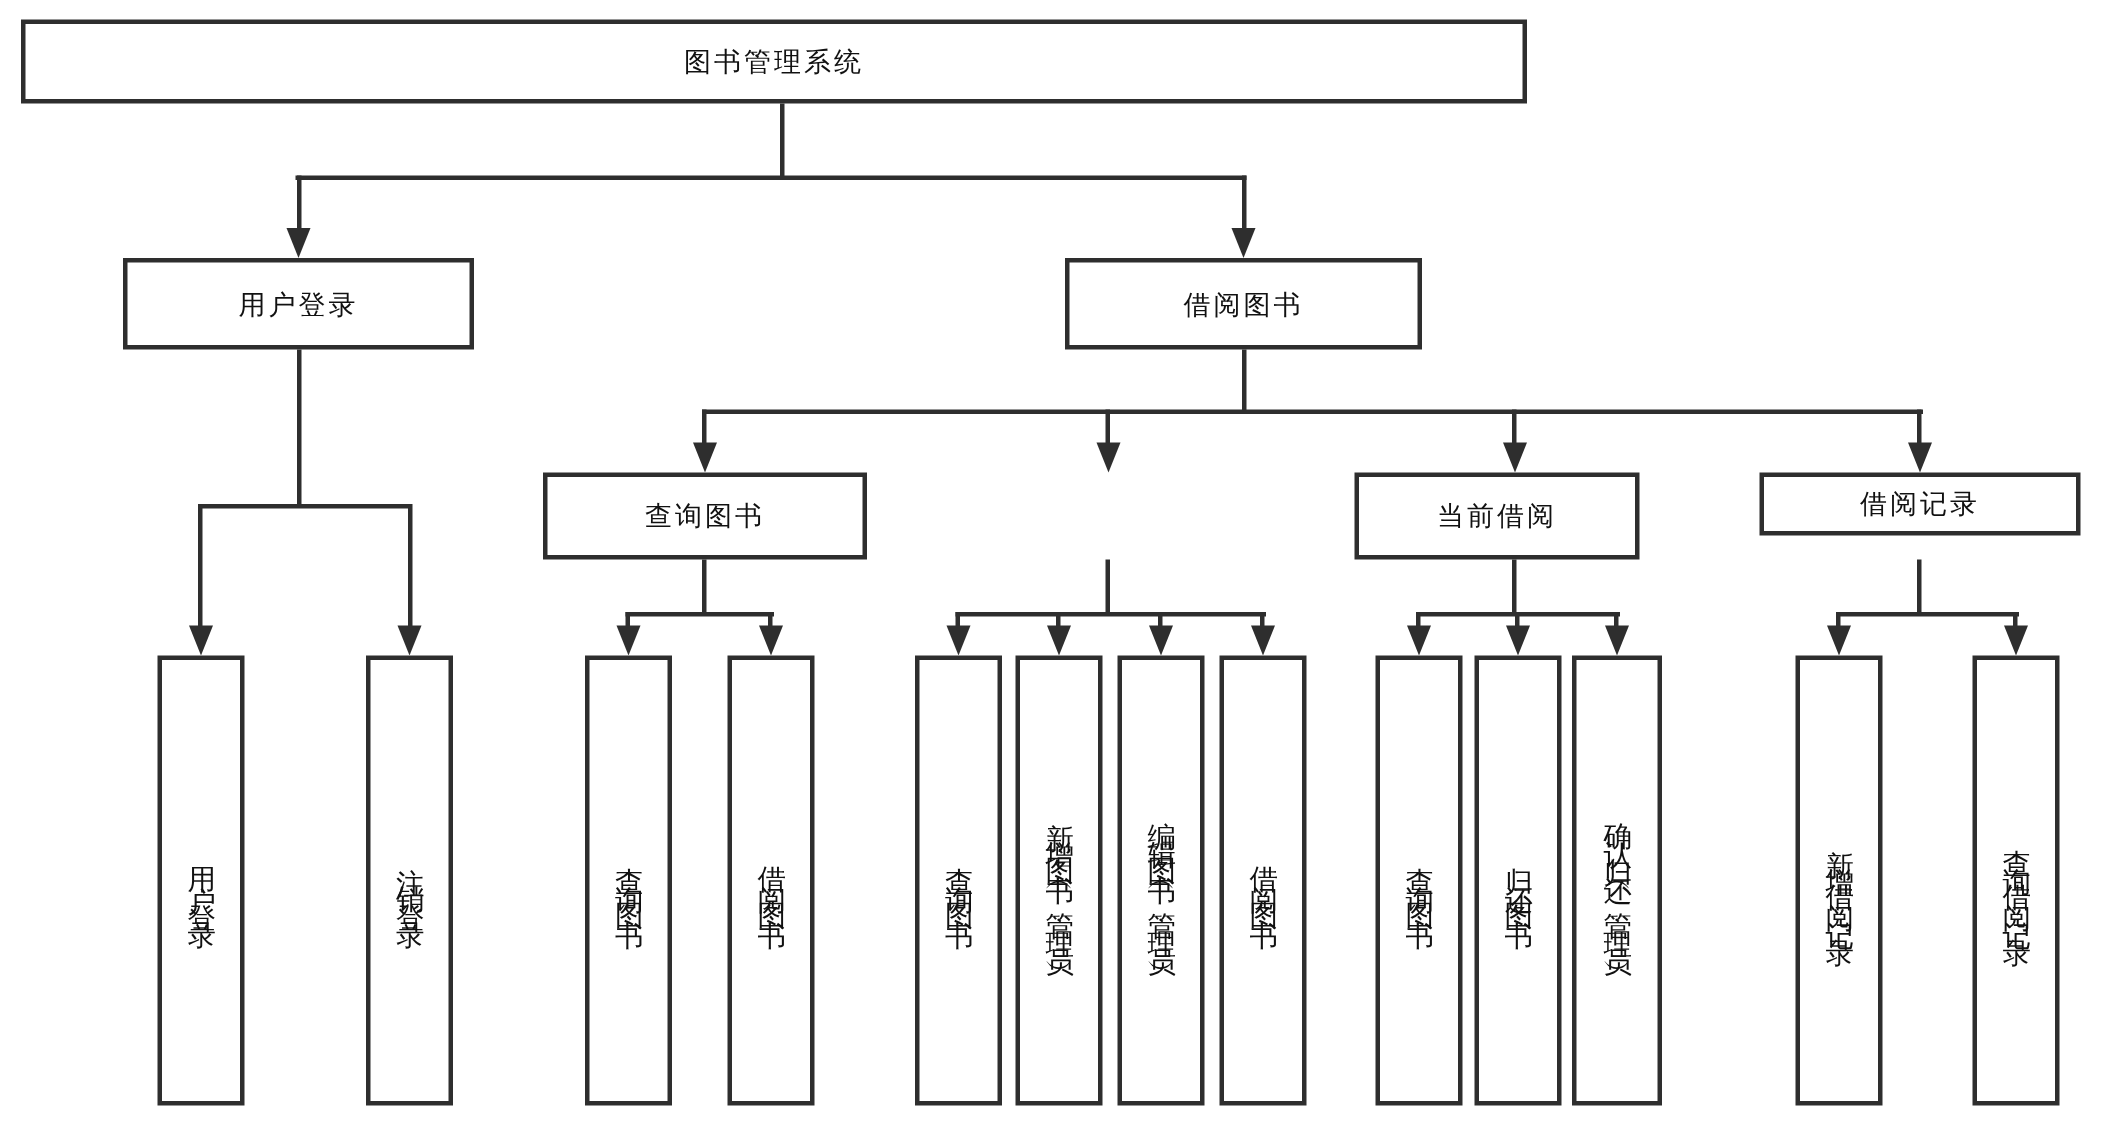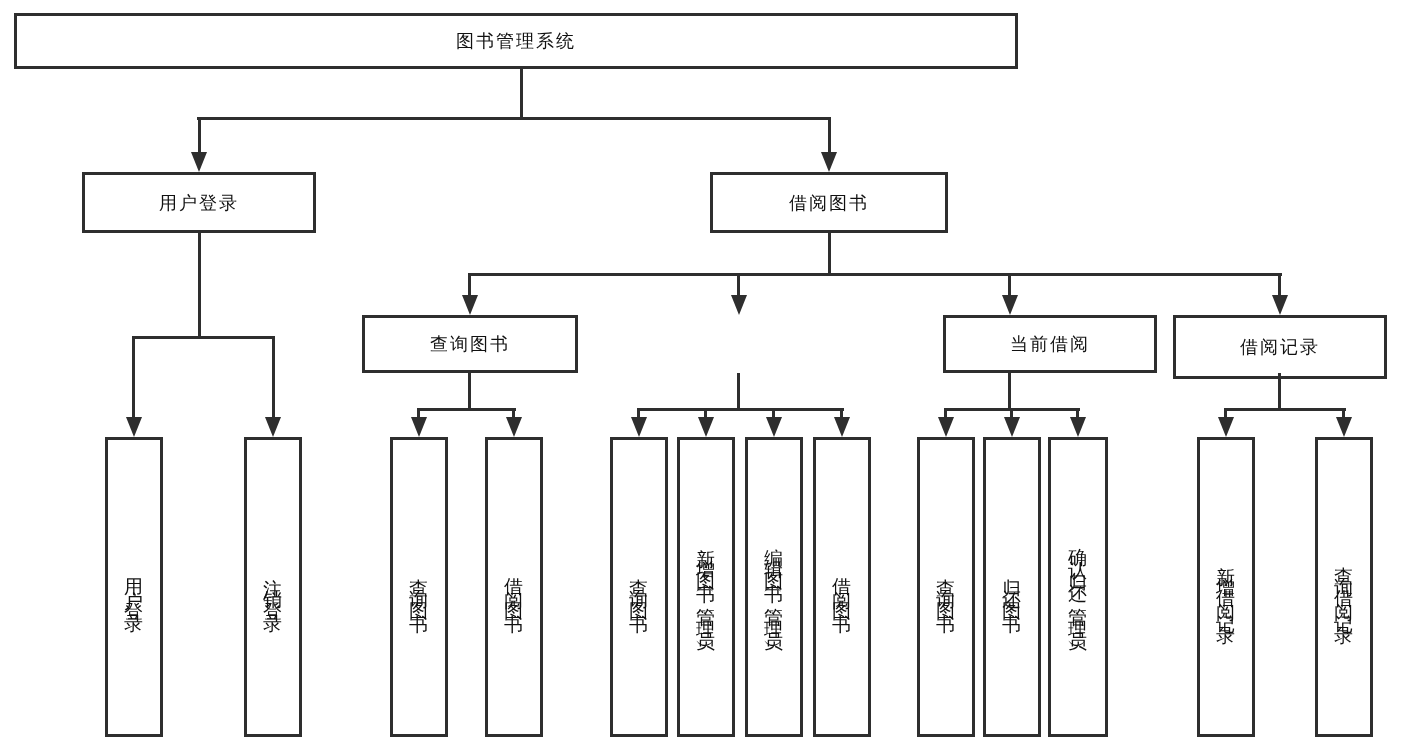--- a/index.html
+++ b/index.html
@@ -63,22 +63,22 @@
   <div class="v" style="left:468px;top:273px;height:26px;"></div>
   <div class="arr" style="left:462px;top:295px;"></div>
   <div class="v" style="left:737px;top:273px;height:26px;"></div>
   <div class="arr" style="left:731px;top:295px;"></div>
   <div class="v" style="left:1008px;top:273px;height:26px;"></div>
   <div class="arr" style="left:1002px;top:295px;"></div>
   <div class="v" style="left:1278px;top:273px;height:26px;"></div>
   <div class="arr" style="left:1272px;top:295px;"></div>
 
   <div class="box" style="left:362px;top:315px;width:216px;height:58px;">查询图书</div>
-  <div class="box" style="left:943px;top:315px;width:214px;height:58px;">当前借阅</div>
-  <div class="box" style="left:1173px;top:315px;width:214px;height:64px;">借阅记录</div>
+  <div class="box" style="left:903px;top:315px;width:190px;height:58px;">当前借阅</div>
+  <div class="box" style="left:1173px;top:315px;width:214px;height:42px;">借阅记录</div>
 
   <div class="v" style="left:468px;top:373px;height:37px;"></div>
   <div class="v" style="left:737px;top:373px;height:37px;"></div>
   <div class="v" style="left:1008px;top:373px;height:37px;"></div>
   <div class="v" style="left:1278px;top:373px;height:37px;"></div>
 
   <div class="h" style="left:417px;top:408px;width:99px;"></div>
   <div class="h" style="left:637px;top:408px;width:207px;"></div>
   <div class="h" style="left:944px;top:408px;width:136px;"></div>
   <div class="h" style="left:1224px;top:408px;width:122px;"></div>

